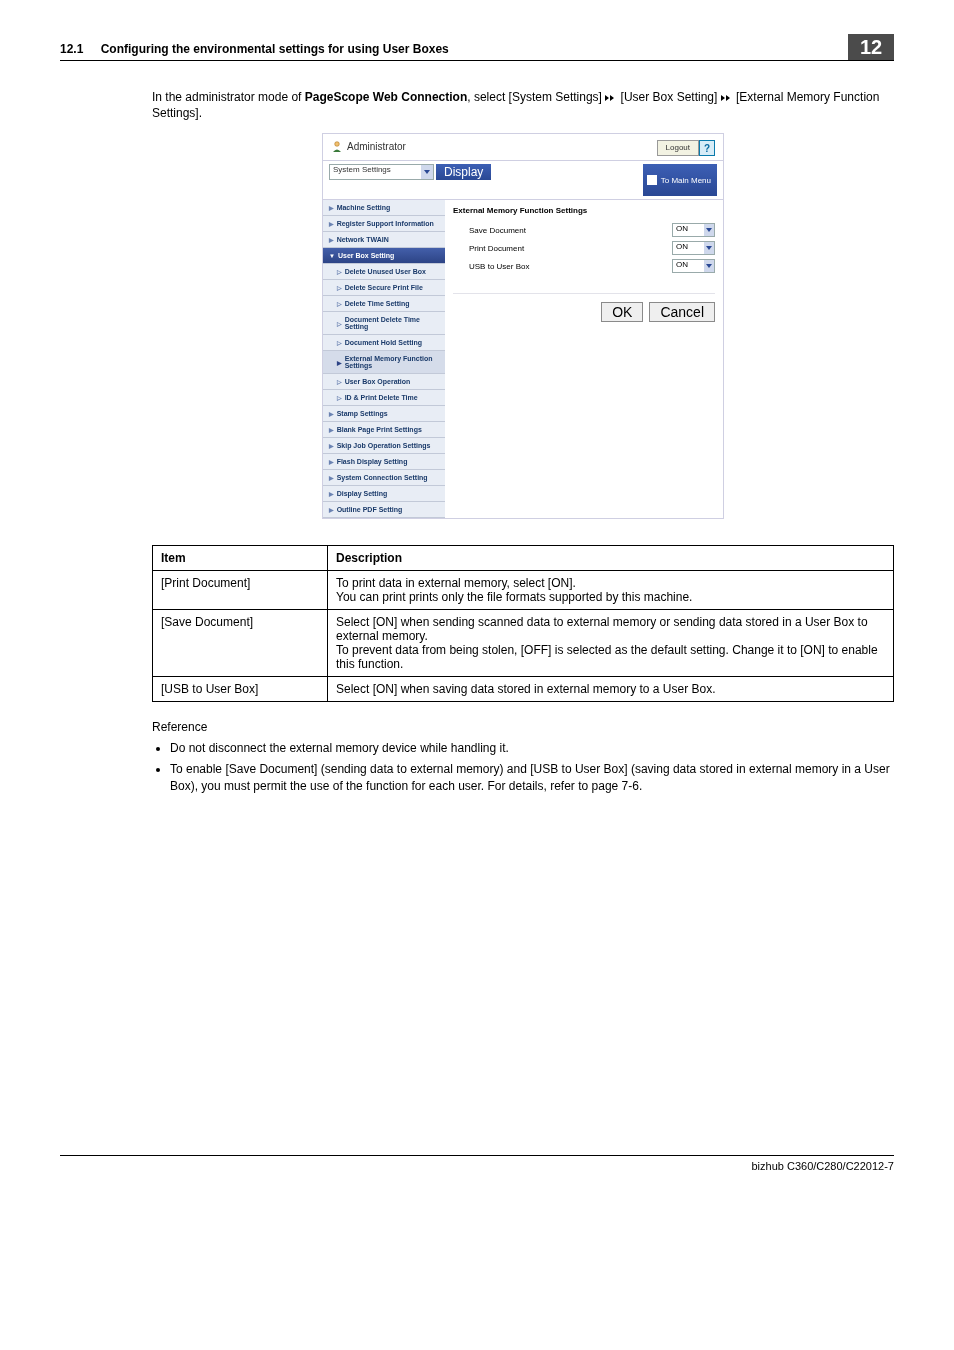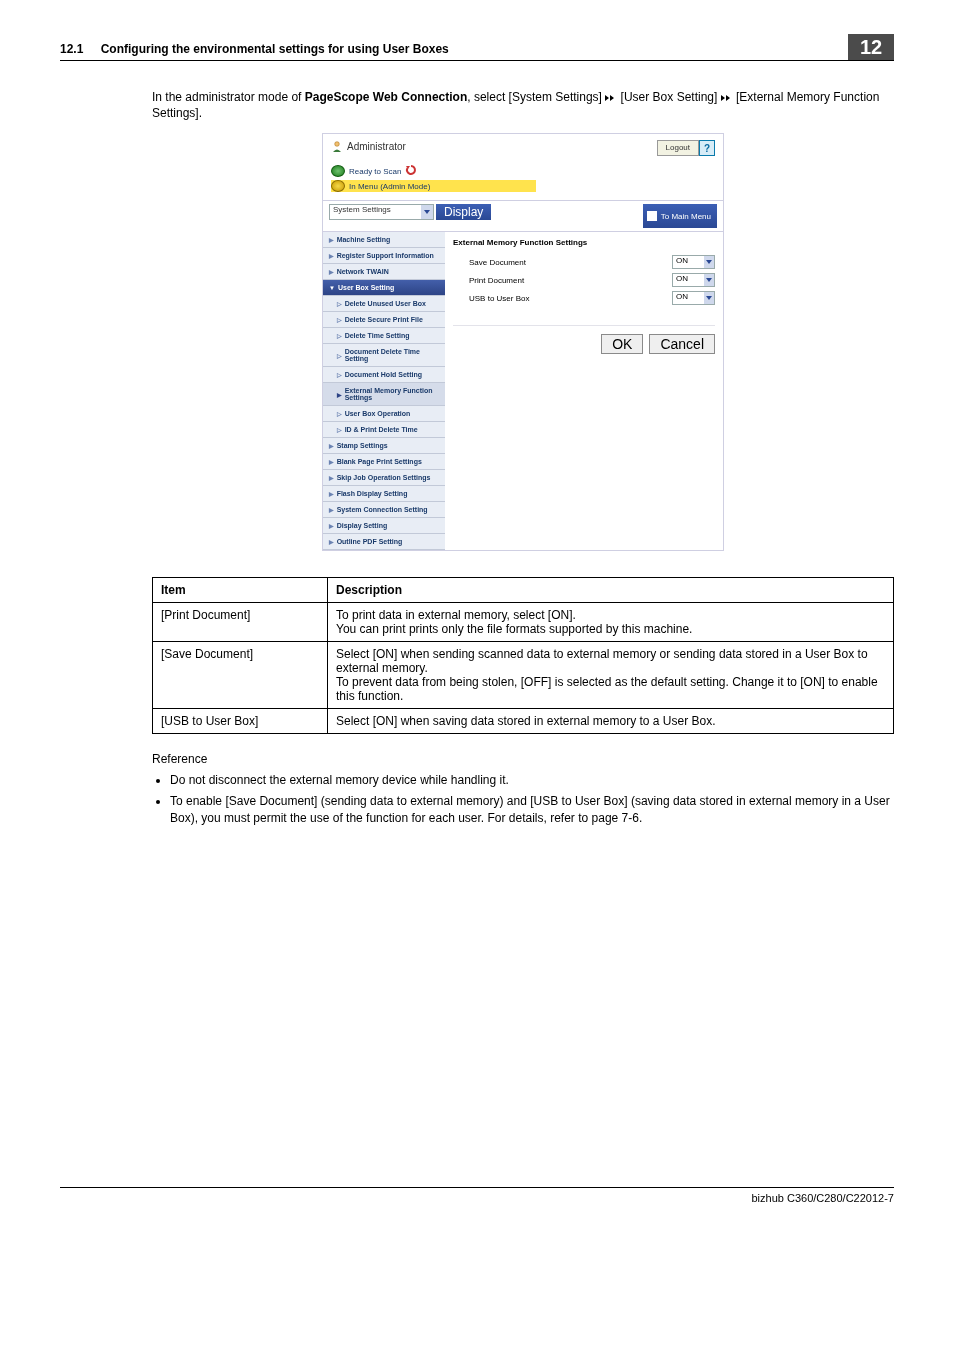--- a/index.html
+++ b/index.html
@@ -161,21 +161,21 @@
     padding: 0 8px;
     display: flex;
     align-items: center;
     justify-content: center;
   }
   .tomain-btn {
     margin-left: auto;
     background: linear-gradient(#3c5fb5,#2a4894);
     color: #fff;
     font-size: 8px;
-    height: 24px;
+    height: 32px;
     padding: 0 6px 0 4px;
     display: flex;
     align-items: center;
     gap: 4px;
   }
   .tomain-btn .sq {
     width: 10px; height: 10px;
     background: #fff;
     display:inline-block;
   }
@@ -320,36 +320,20 @@
                 </svg>
             </span>
             <span>Administrator</span>
           </div>
           <div class="shot-logout-area">
             <div class="logout-btn">Logout</div>
             <div class="help-btn">?</div>
           </div>
         </div>
 
-        <div class="shot-status-block">
-          <div class="status-line ready">
-            <span class="pill"></span>
-            <span>Ready to Scan</span>
-            <span class="refresh-icon">
-              <svg width="12" height="12">
-                  <path d="M6 2 A4 4 0 1 1 2.5 4" fill="none" stroke="#c33" stroke-width="2"></path>
-                  <path d="M1 2 L3 5 L5 2 Z" fill="#c33"></path>
-                </svg>
-            </span>
-          </div>
-          <div class="status-line warn" style="width:205px;">
-            <span class="pill"></span>
-            <span>In Menu (Admin Mode)</span>
-          </div>
-        </div>
 
         <div class="shot-bar">
           <div class="shot-select">
             <span>System Settings</span>
             <span class="caret">
                 <svg width="6" height="4">
                   <path d="M0 0 L6 0 L3 4 Z" fill="#2a4894"></path>
                 </svg>
               </span>
           </div>

